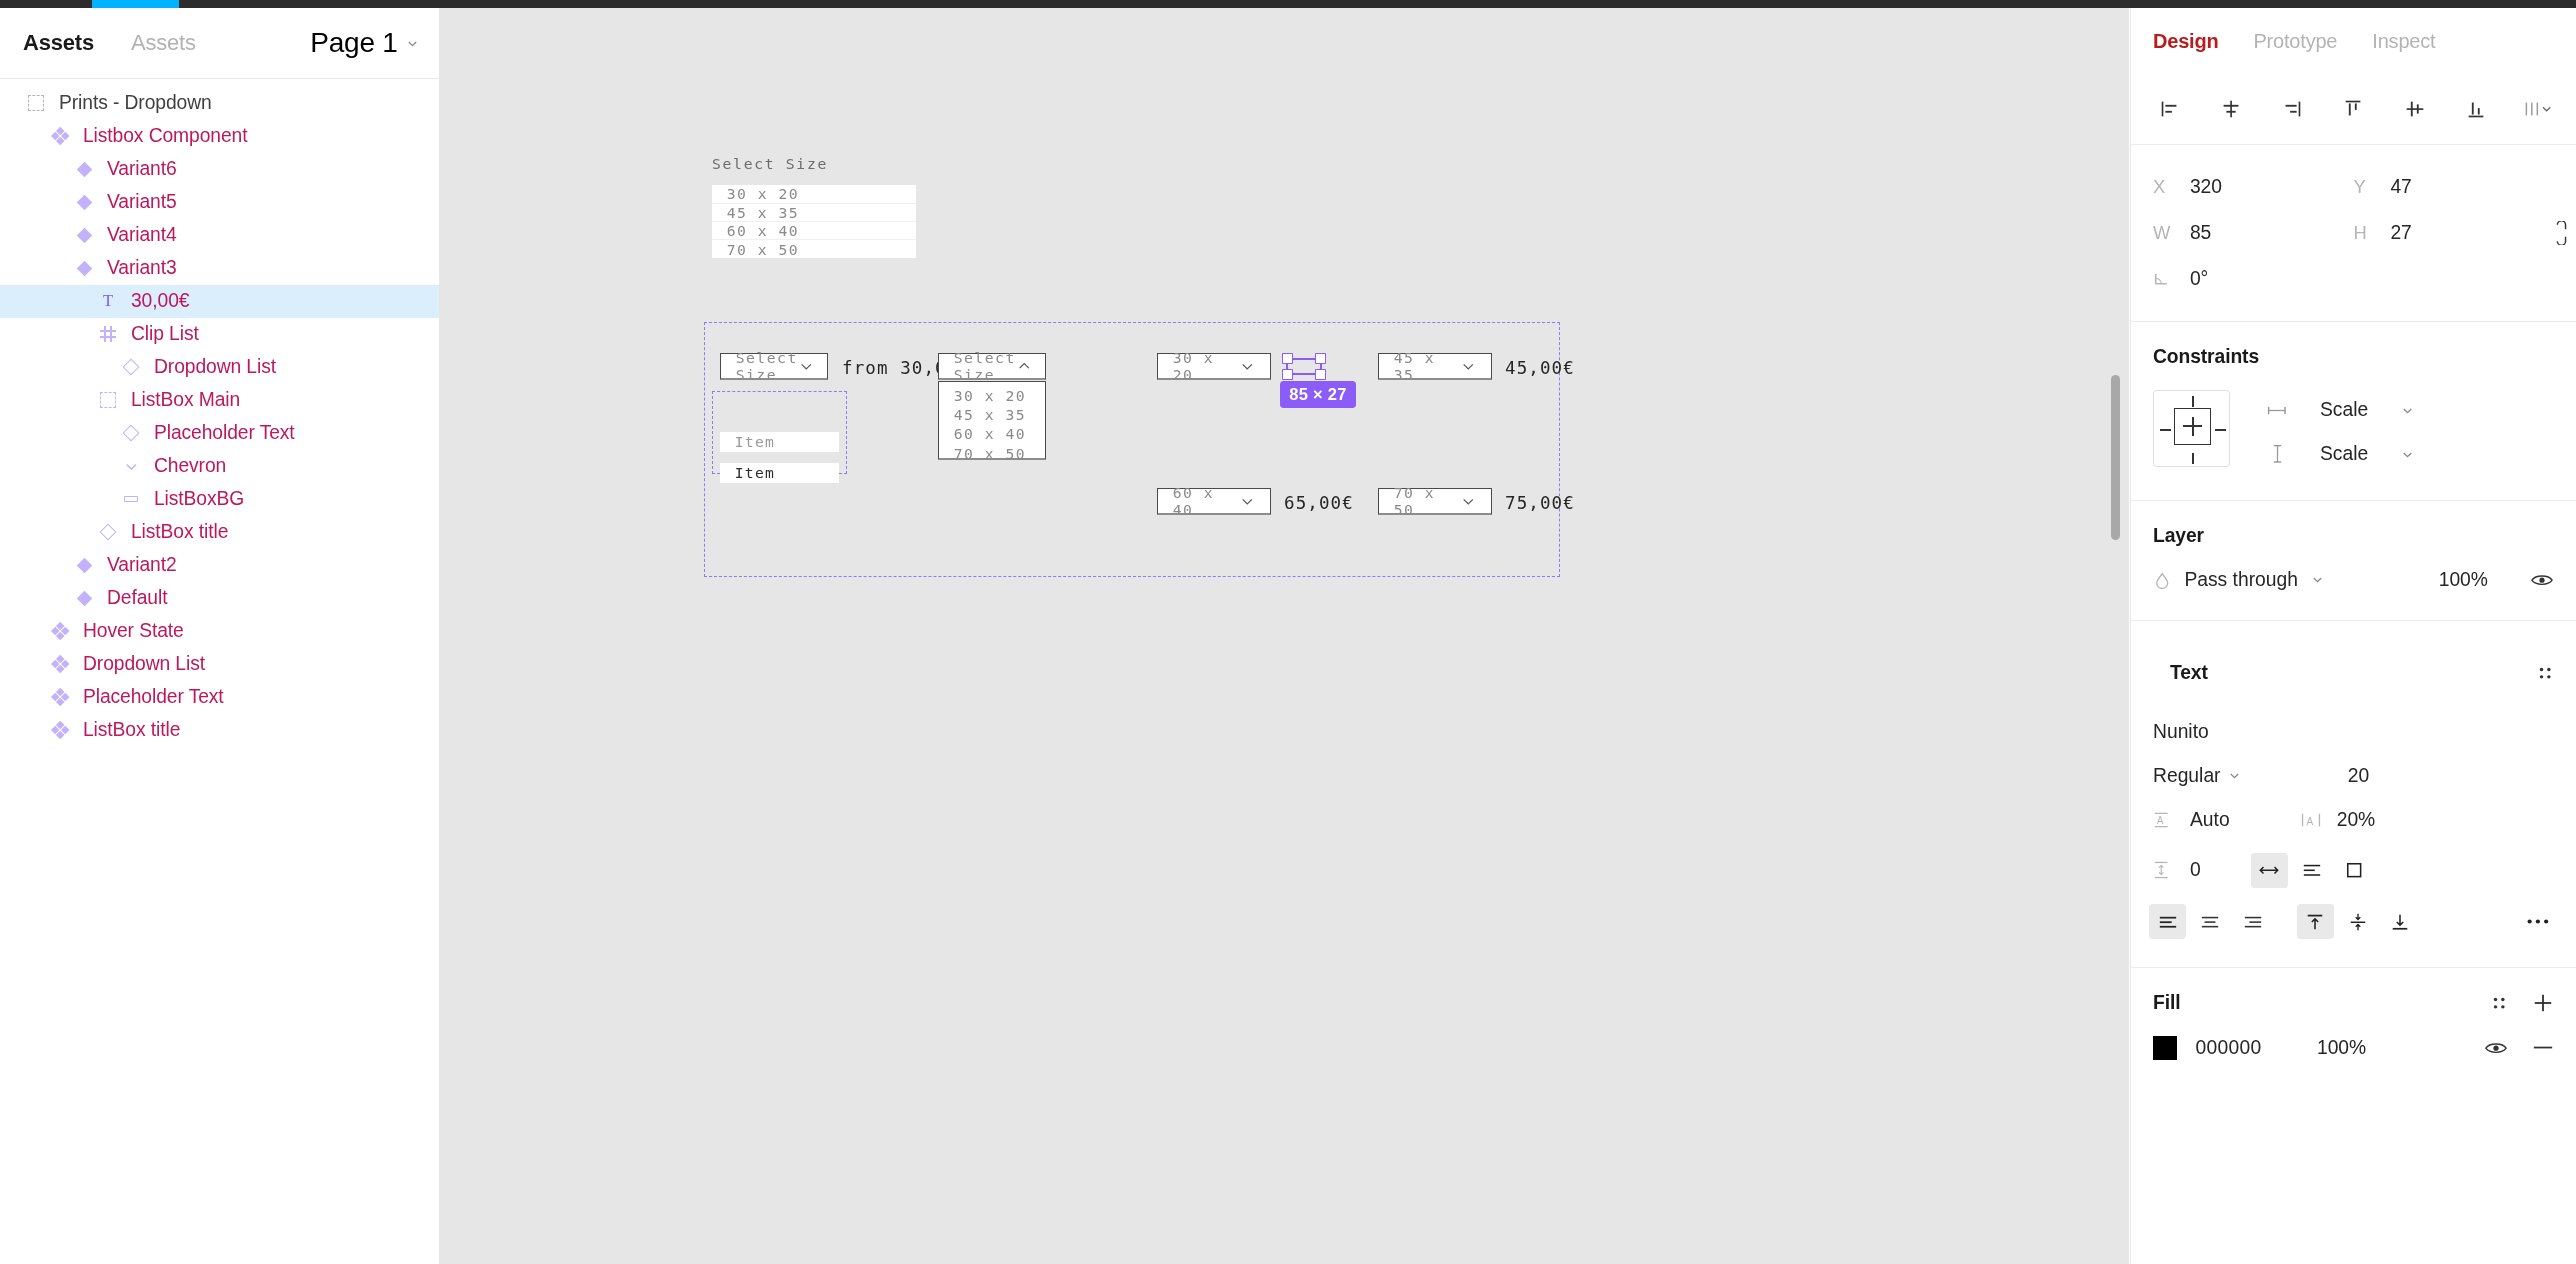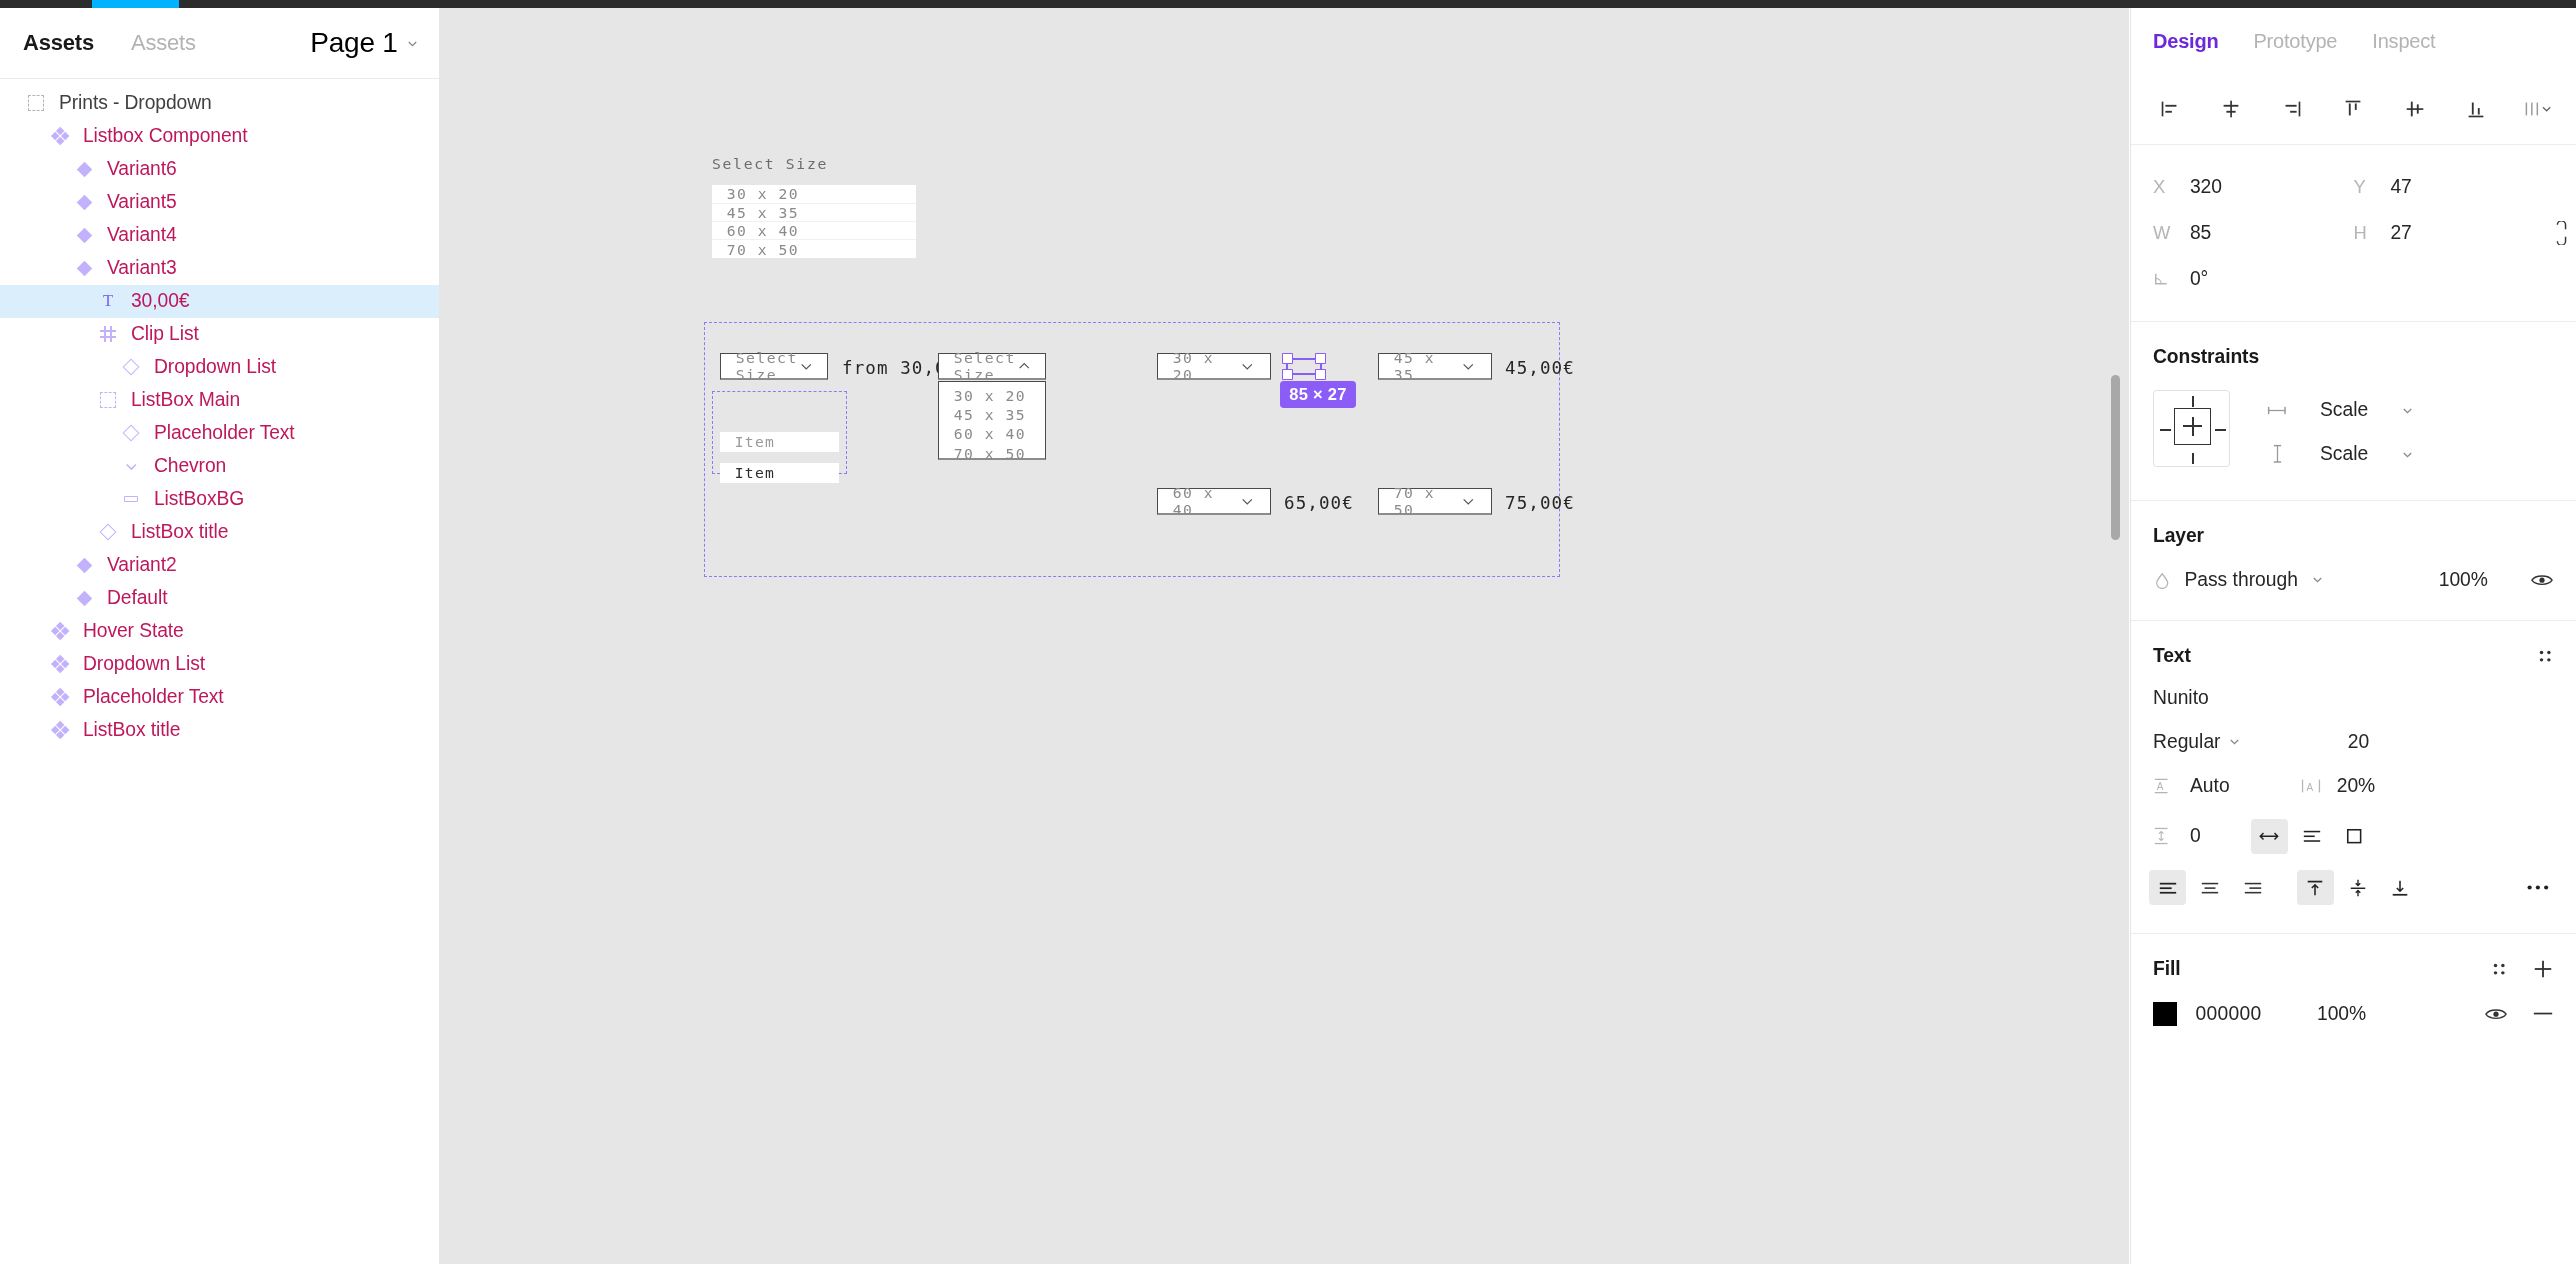--- a/index.html
+++ b/index.html
@@ -140,21 +140,21 @@
     padding:3.7px 9.2px; white-space:nowrap; letter-spacing:0.3px;
   }
 
   
   .rightpanel {
     position:absolute; left:2130px; top:8.3px; width:446px; height:1256px;
     background:#ffffff; border-left:0.9px solid #e6e6e6;
   }
   .rp-tabs { display:flex; align-items:center; height:66px; padding:0 22px; gap:35px; }
   .rp-tab { font-size:20px; color:#b3b3b3; letter-spacing:-0.2px; }
-  .rp-tab.active { color:#6d28d9; font-weight:bold; }
+  .rp-tab.active { color:#b91c1c; font-weight:bold; }
   .rp-divider { height:0.9px; background:#ececec; width:100%; }
 
   .align-row {
     display:flex; align-items:center; height:70px;
     padding:0 20px; gap:0; justify-content:space-between;
   }
   .align-btn { width:37px; height:37px; display:flex; align-items:center; justify-content:center; }
 
   .rp-section { padding:24px 22px 5.5px 22px; }
   .rp-section-title { font-size:19.3px; font-weight:bold; color:#1a1a1a; margin-bottom:16.5px; letter-spacing:-0.1px;}
@@ -675,21 +675,21 @@
           <path d="M2 10 C6 4 20 4 24 10 C20 16 6 16 2 10Z" fill="none" stroke="#333" stroke-width="1.5"></path>
           <circle cx="13" cy="10" r="2.8" fill="#333"></circle>
         </svg>
       </span>
     </div>
 
     <div class="rp-divider" style="margin-top:29px;"></div>
 
     <div class="rp-section" style="padding-bottom:0;">
       <div class="text-header" style="padding:0;">
-        <div class="rp-section-title" style="margin:0;">Text</div>
+        <div class="rp-section-title" style="margin:17px;">Text</div>
         <span>
           <svg width="18.4" height="18.4" viewBox="0 0 20 20">
             <circle cx="6" cy="6" r="1.9" fill="#333"></circle>
               <circle cx="14" cy="6" r="1.9" fill="#333"></circle>
             <circle cx="6" cy="14" r="1.9" fill="#333"></circle>
               <circle cx="14" cy="14" r="1.9" fill="#333"></circle>
           </svg>
         </span>
       </div>
     </div>

